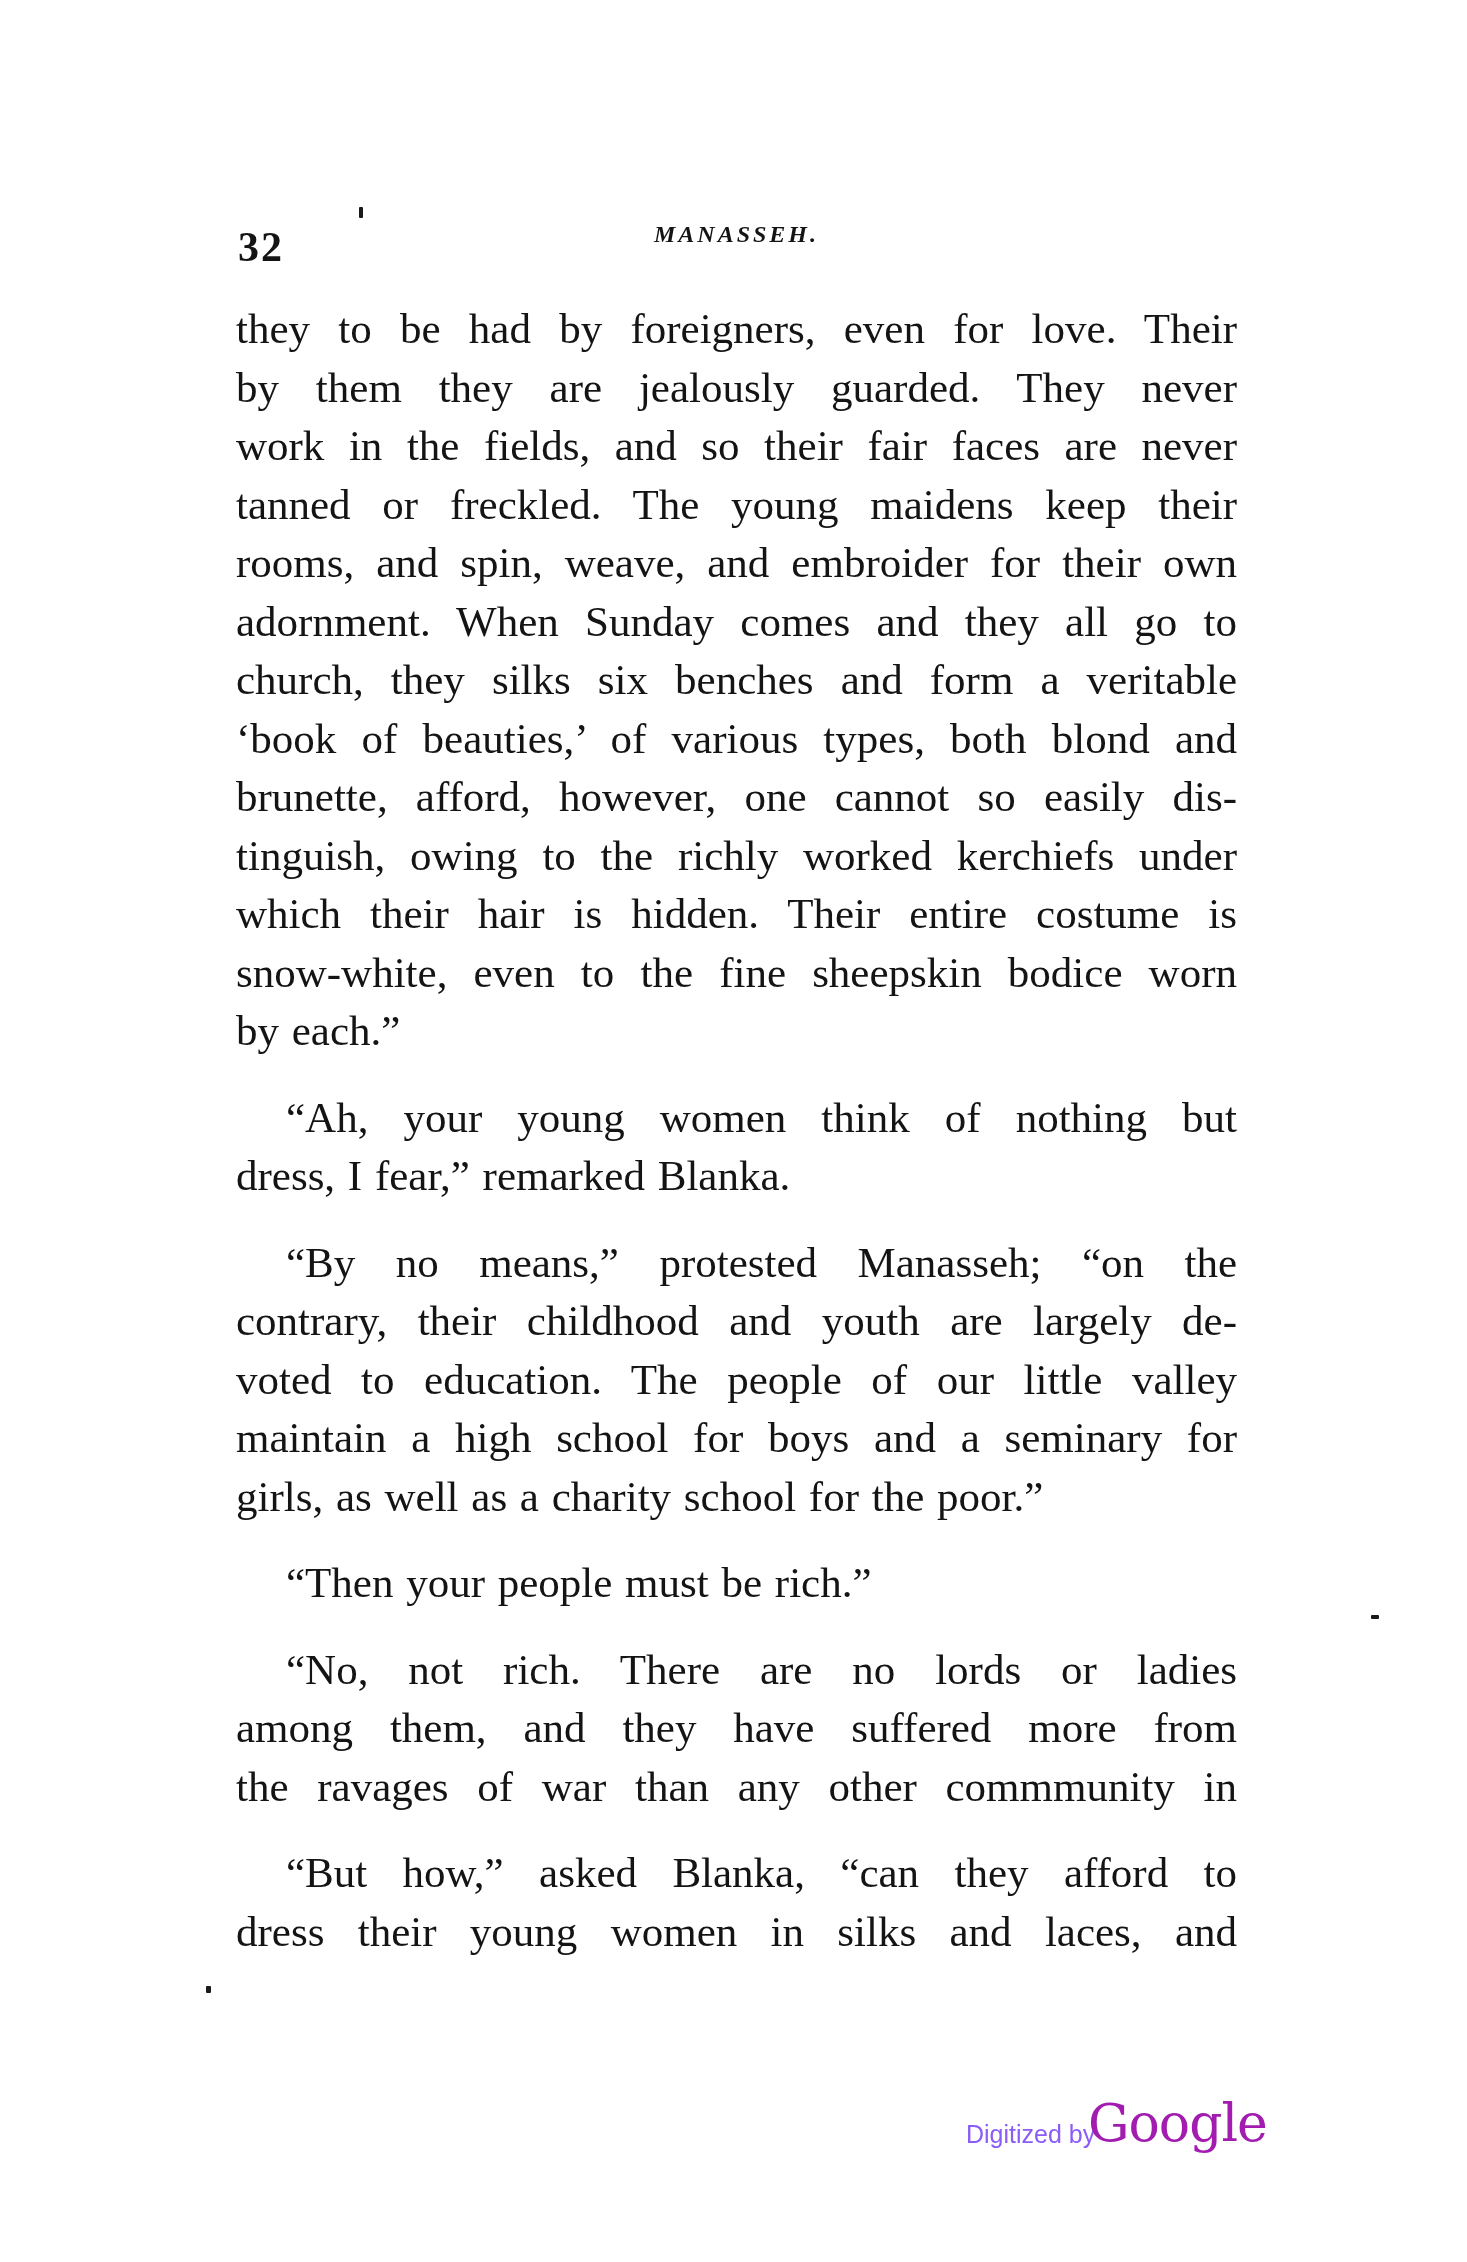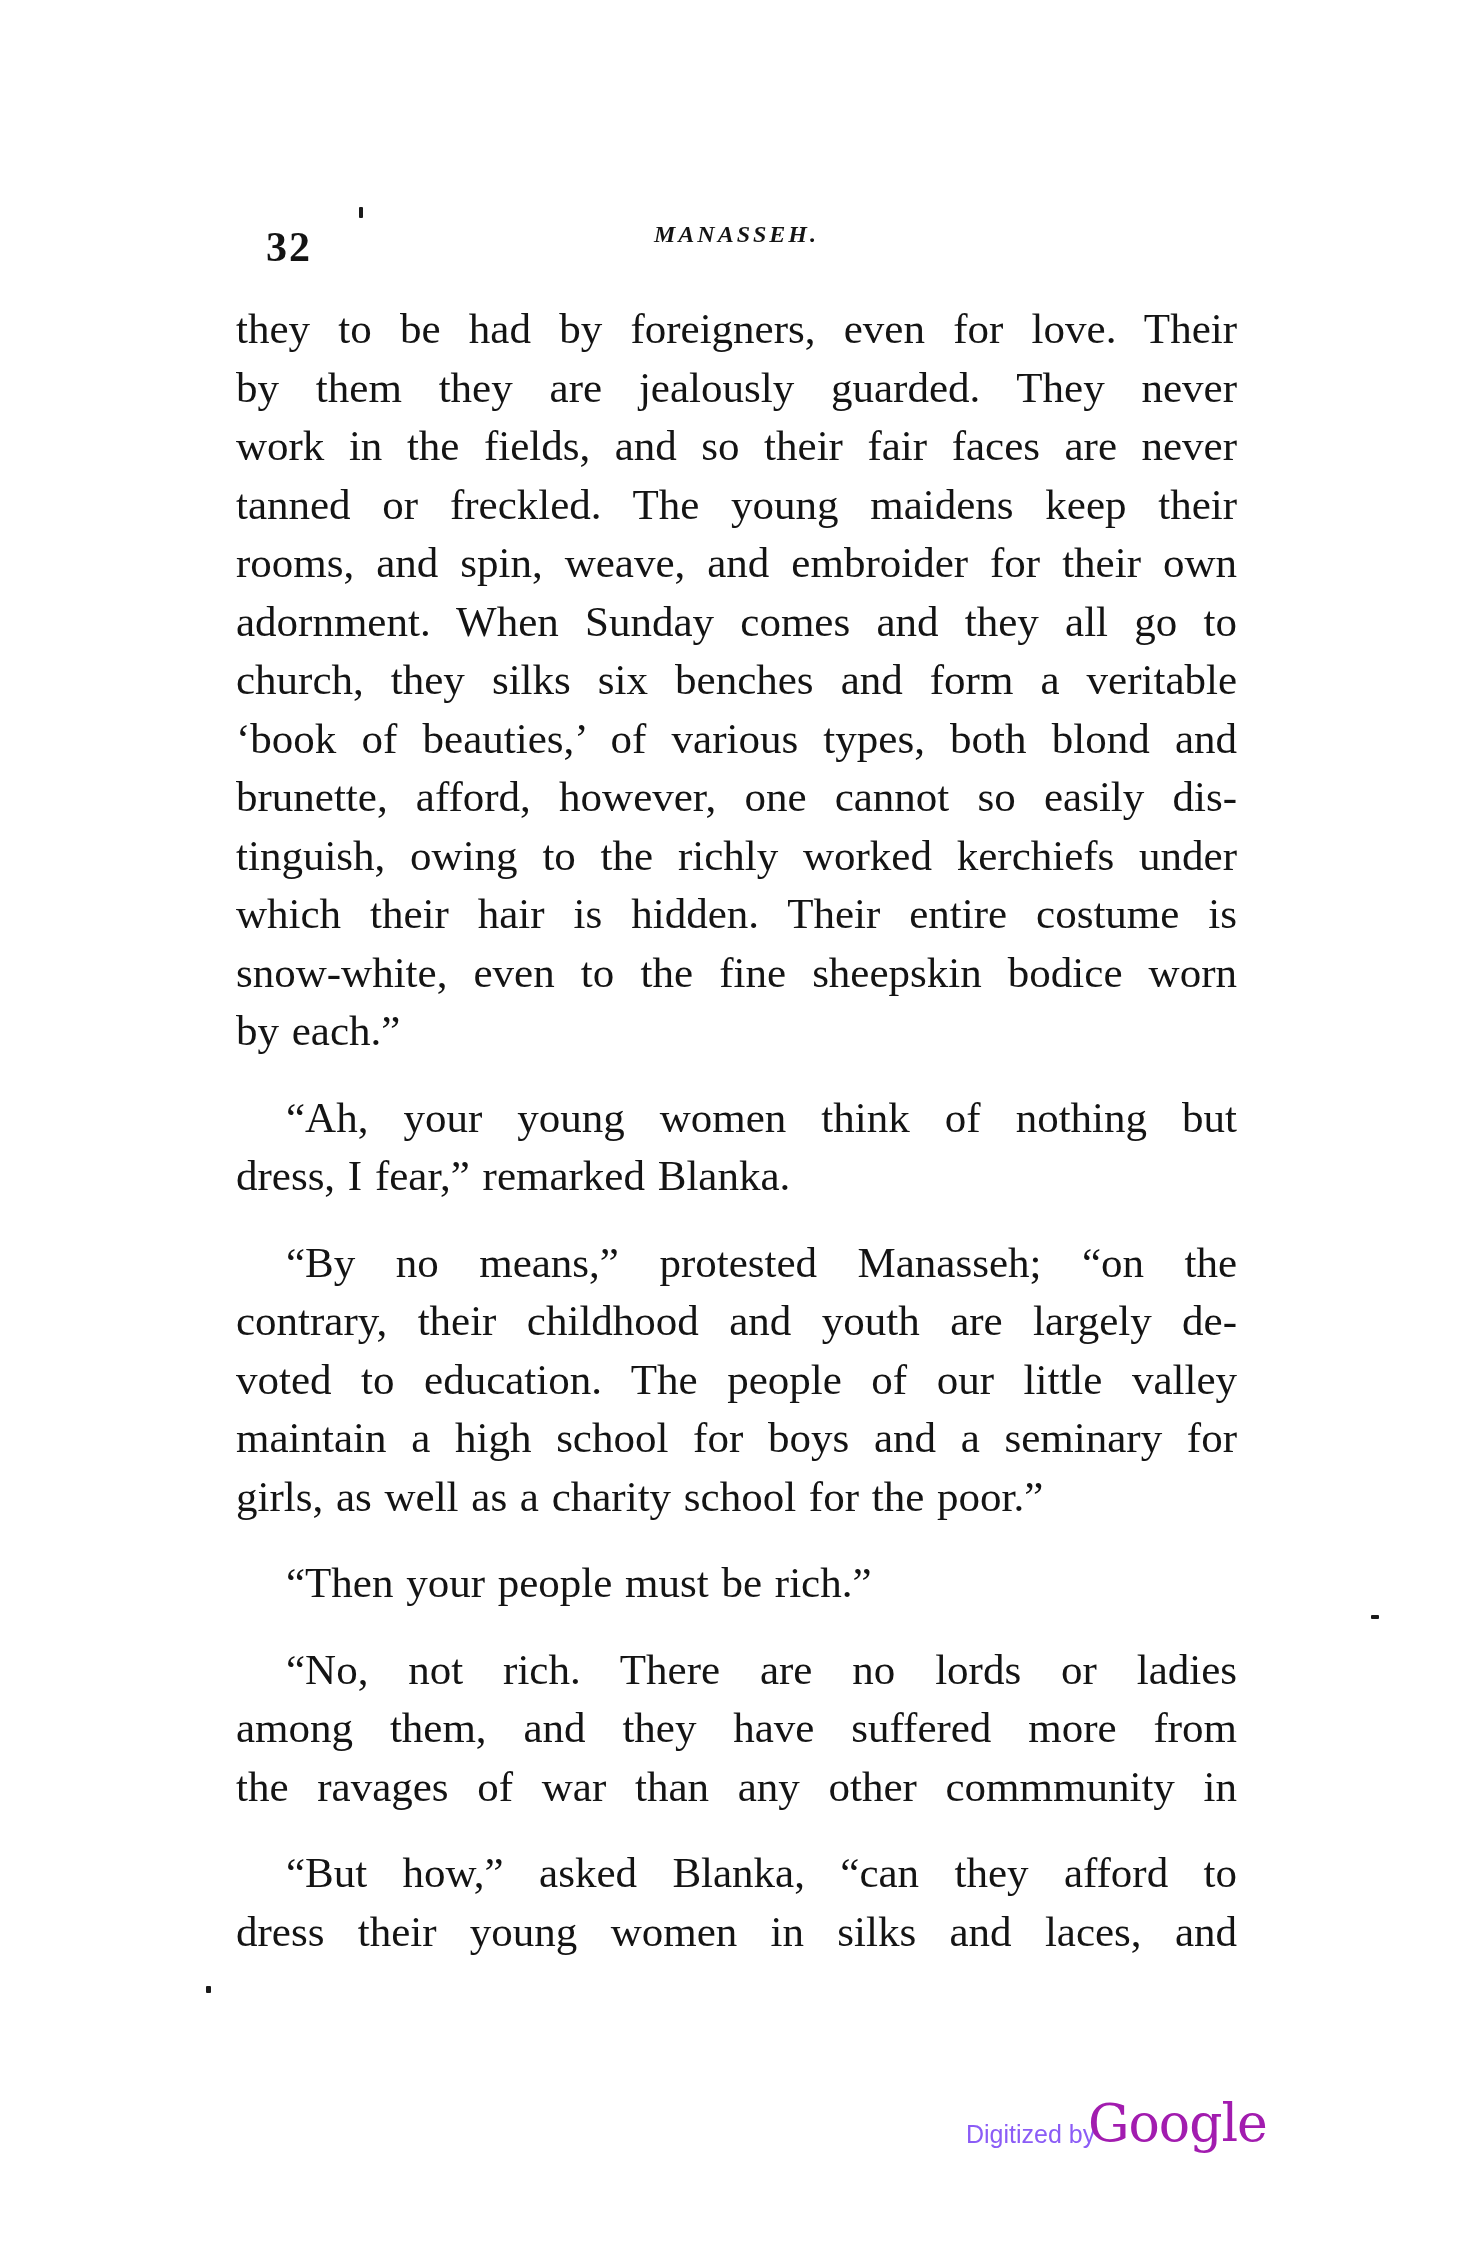--- a/index.html
+++ b/index.html
@@ -14,21 +14,20 @@
   .page {
     position: absolute; inset: 0;
     background: #ffffff;
   }
   .page-number {
     position: absolute;
     left: 238px; top: 226px;
     font-size: 42px; font-weight: bold;
     line-height: 1;
     letter-spacing: 2px;
-    margin-left: 28px;
   }
   .running-title {
     position: absolute;
     left: 236px; top: 222px; width: 1001px;
     text-align: center;
     font-style: italic; font-weight: bold;
     font-size: 24px; line-height: 1;
     letter-spacing: 3px;
   }
   .body-text {

